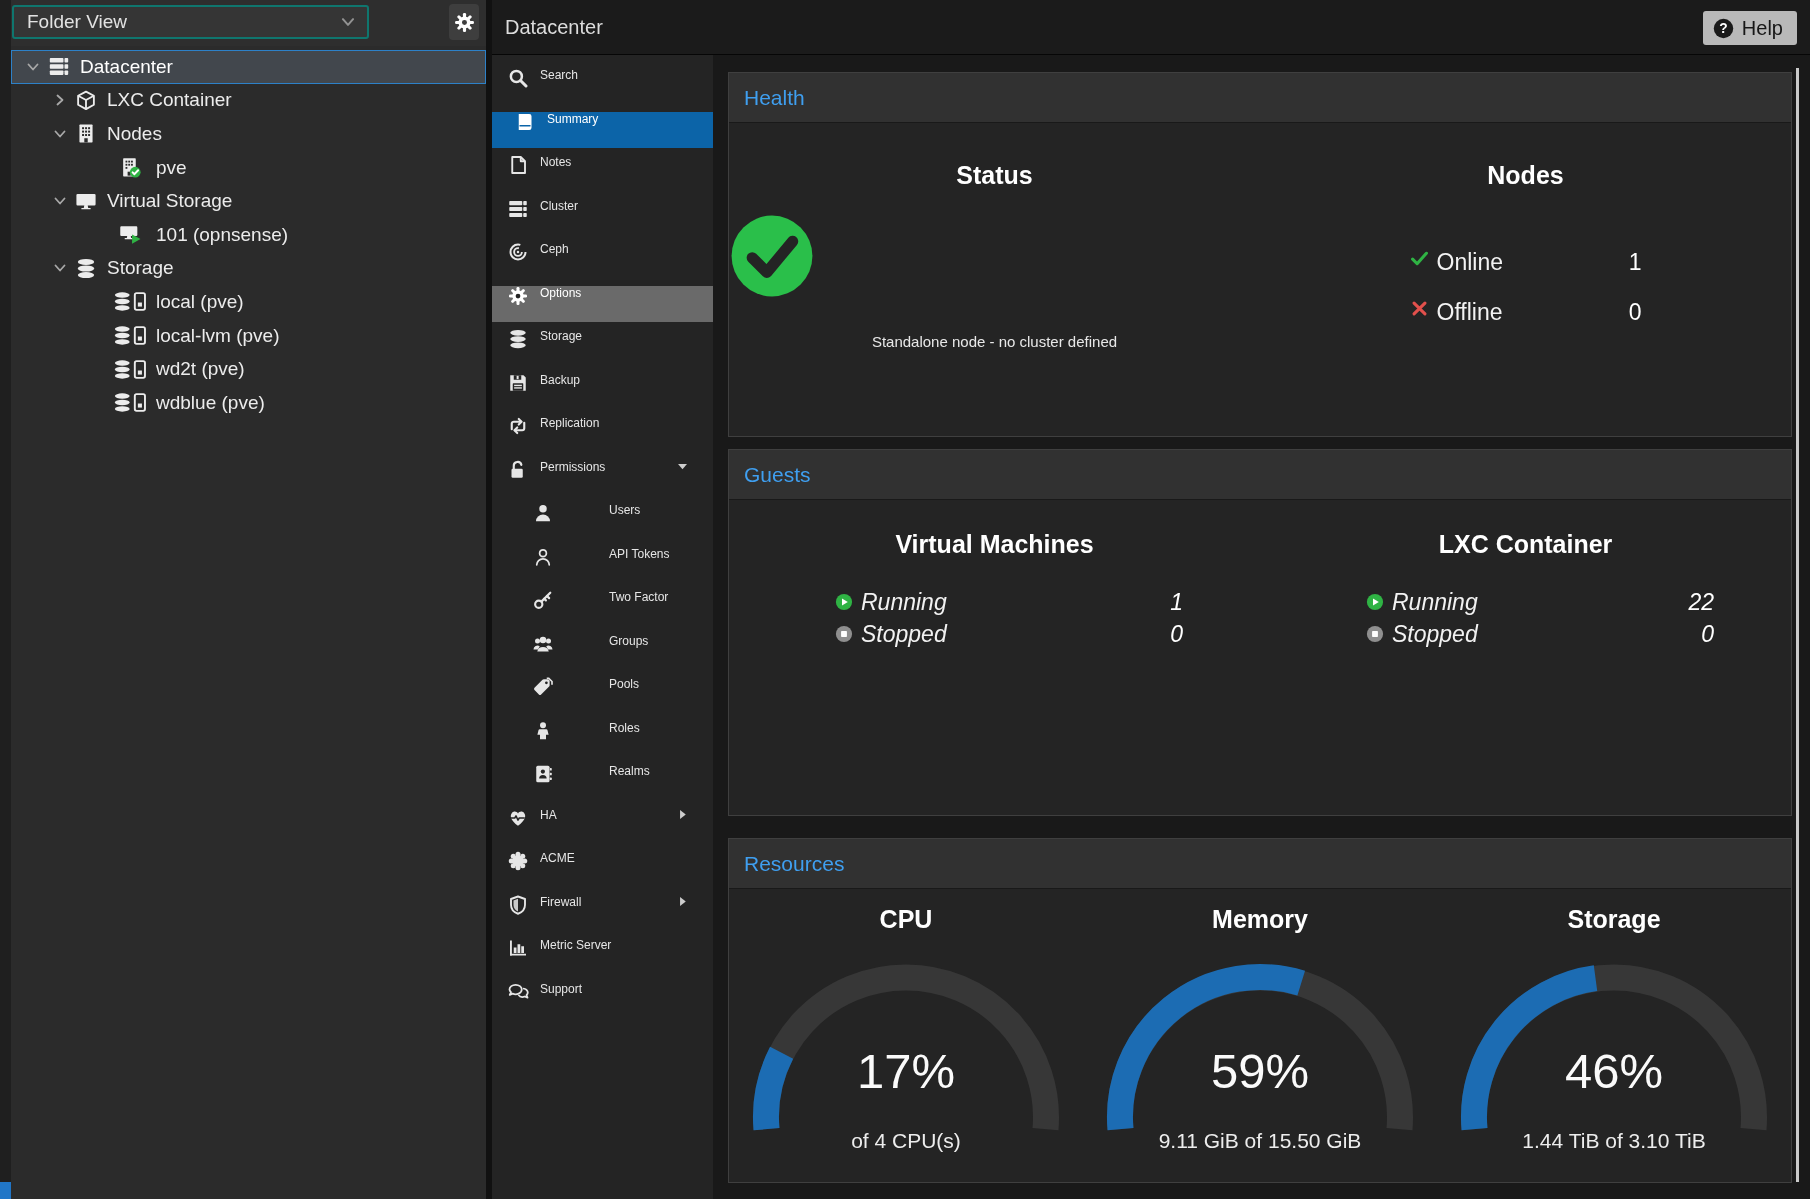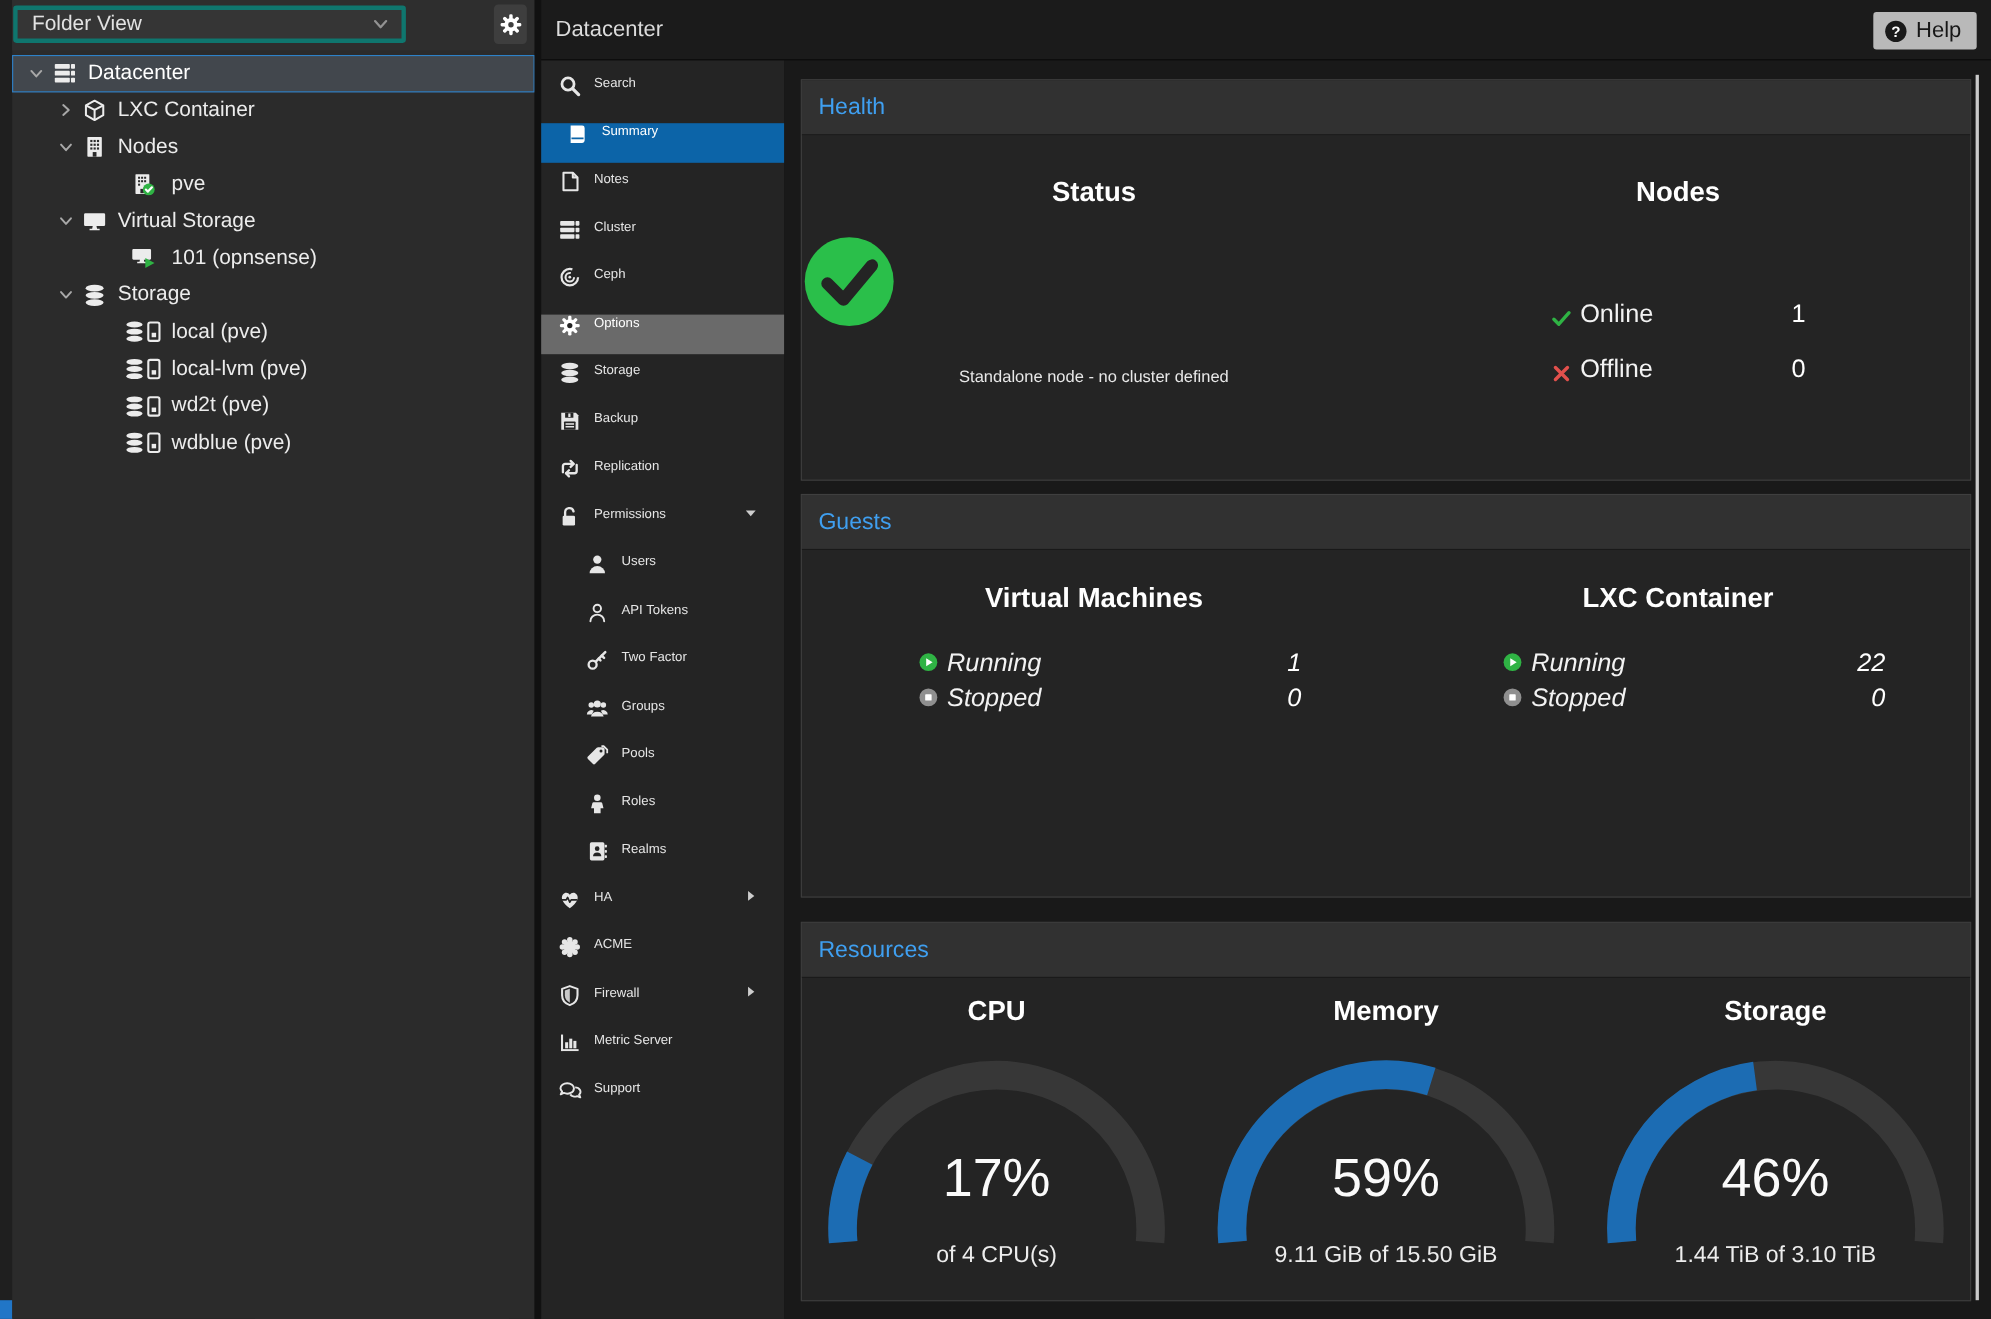--- a/index.html
+++ b/index.html
@@ -10,21 +10,21 @@
   .icon svg { width:100%; height:100%; display:block; }
 
   
   #gutter { position:absolute; left:0; top:0; width:11px; height:1199px; background:#1f1f1f; }
   #corner-accent { position:absolute; left:0; bottom:0; width:12px; height:17px; background:#2176c7; }
 
   
   #tree-panel { position:absolute; left:11px; top:0; width:475px; height:1199px; background:#2b2b2b; }
   #tree-topbar { position:absolute; left:0; top:0; right:0; height:46px; background:#2e2e2e; }
   #view-select { position:absolute; left:1px; top:5px; width:357px; height:34px; background:#353535;
-                 border:4px solid #0f766e; border-radius:3px; display:flex; align-items:center;
+                 border:2px solid #0f766e; border-radius:3px; display:flex; align-items:center;
                  padding:0 10px 0 13px; font-size:19px; color:#e2e2e2; cursor:pointer; }
   #view-select .lbl { flex:1; }
   #view-select .icon { width:18px; height:18px; color:#929292; }
   #gear-btn { position:absolute; right:7px; top:4px; width:30px; height:36px; background:#3e3e3e;
               border-radius:4px; display:flex; align-items:center; justify-content:center; cursor:pointer; }
   #gear-btn .icon { width:21px; height:21px; color:#fff; --hole:#3e3e3e; }
   #tree-rows { position:absolute; left:0; top:46px; right:0; padding-top:4px; }
   .trow { height:33.6px; display:flex; align-items:center; font-size:19px; color:#ececec;
           border:1px solid transparent; cursor:pointer; }
   .trow.sel { background:#42474d; border-color:#2d81c8; color:#fff; }
@@ -45,21 +45,21 @@
   #header-title { font-size:20px; color:#dcdcdc; margin-left:13px; }
   #help-btn { position:absolute; right:13px; top:11px; height:34px; padding:0 14px 0 10px; background:#b9b9b9;
               border-radius:3px; display:flex; align-items:center; gap:8px; cursor:pointer; }
   #help-btn .icon { width:21px; height:21px; }
   #help-btn .hlbl { font-size:20px; color:#171717; }
 
   
   #menu-panel { position:absolute; left:492px; top:55px; width:221px; height:1144px; background:#242424; padding-top:13px; }
   .mrow { position:relative; height:36px; margin-bottom:7.5px; display:flex; align-items:flex-start;
           padding-left:15px; font-size:12px; color:#e6e6e6; cursor:pointer; }
-  .mrow.indent { padding-left:40px; }
+  .mrow.indent { padding-left:40px;gap:44px; }
   .mrow.sel { background:#0c64a8; color:#fff;padding-left:22px; }
   .mrow.hov { background:#6a6a6a; color:#fff; }
   .mrow .micon { width:22px; height:20px; margin-right:11px; flex:0 0 22px; color:#e6e6e6; }
   .mrow.sel .micon, .mrow.hov .micon { color:#fff; }
   .mrow .mcaret { position:absolute; right:24px; width:13px; height:13px; color:#cdcdcd; }
 
   
   #content { position:absolute; left:713px; top:55px; width:1097px; height:1144px; background:#191919; }
   #vscroll-line { position:absolute; left:1083px; top:13px; width:3px; height:1114px; background:#d9d9d9; opacity:.92; }
   .panel { position:absolute; left:15px; width:1064px; background:#242424; border:1px solid #3f3f3f; }
@@ -70,21 +70,21 @@
   #panel-resources { top:783px; height:345px; }
 
   .twocol { display:grid; grid-template-columns:1fr 1fr; }
   .colhead { font-size:25px; font-weight:bold; color:#fff; text-align:center; line-height:32px; }
 
   
   #health-body { padding-top:36px; }
   #status-circle { width:86px; height:86px; margin:22px auto 0; }
   #status-msg { margin-top:30px; text-align:center; font-size:15px; color:#e8e8e8; }
   #nodes-table { width:232px; margin:58px auto 0; }
-  .nrow { height:50px; display:flex; align-items:flex-end; font-size:23px; color:#f2f2f2; }
+  .nrow { height:50px; display:flex; align-items:flex-start; font-size:23px; color:#f2f2f2; }
   .nrow .icon { width:19px; height:19px; margin-right:8px; }
   .nrow .nlabel { flex:1; }
   .nrow .nvalue { color:#fff; }
 
   
   #guests-body { padding-top:28px; }
   .gtable { width:348px; margin:26px 0 0 106px;font-style:italic; }
   .grow { height:32px; display:flex; align-items:center; font-size:23px; color:#f2f2f2; }
   .grow .icon { width:18px; height:18px; margin-right:8px; }
   .grow .glabel { flex:1; }

